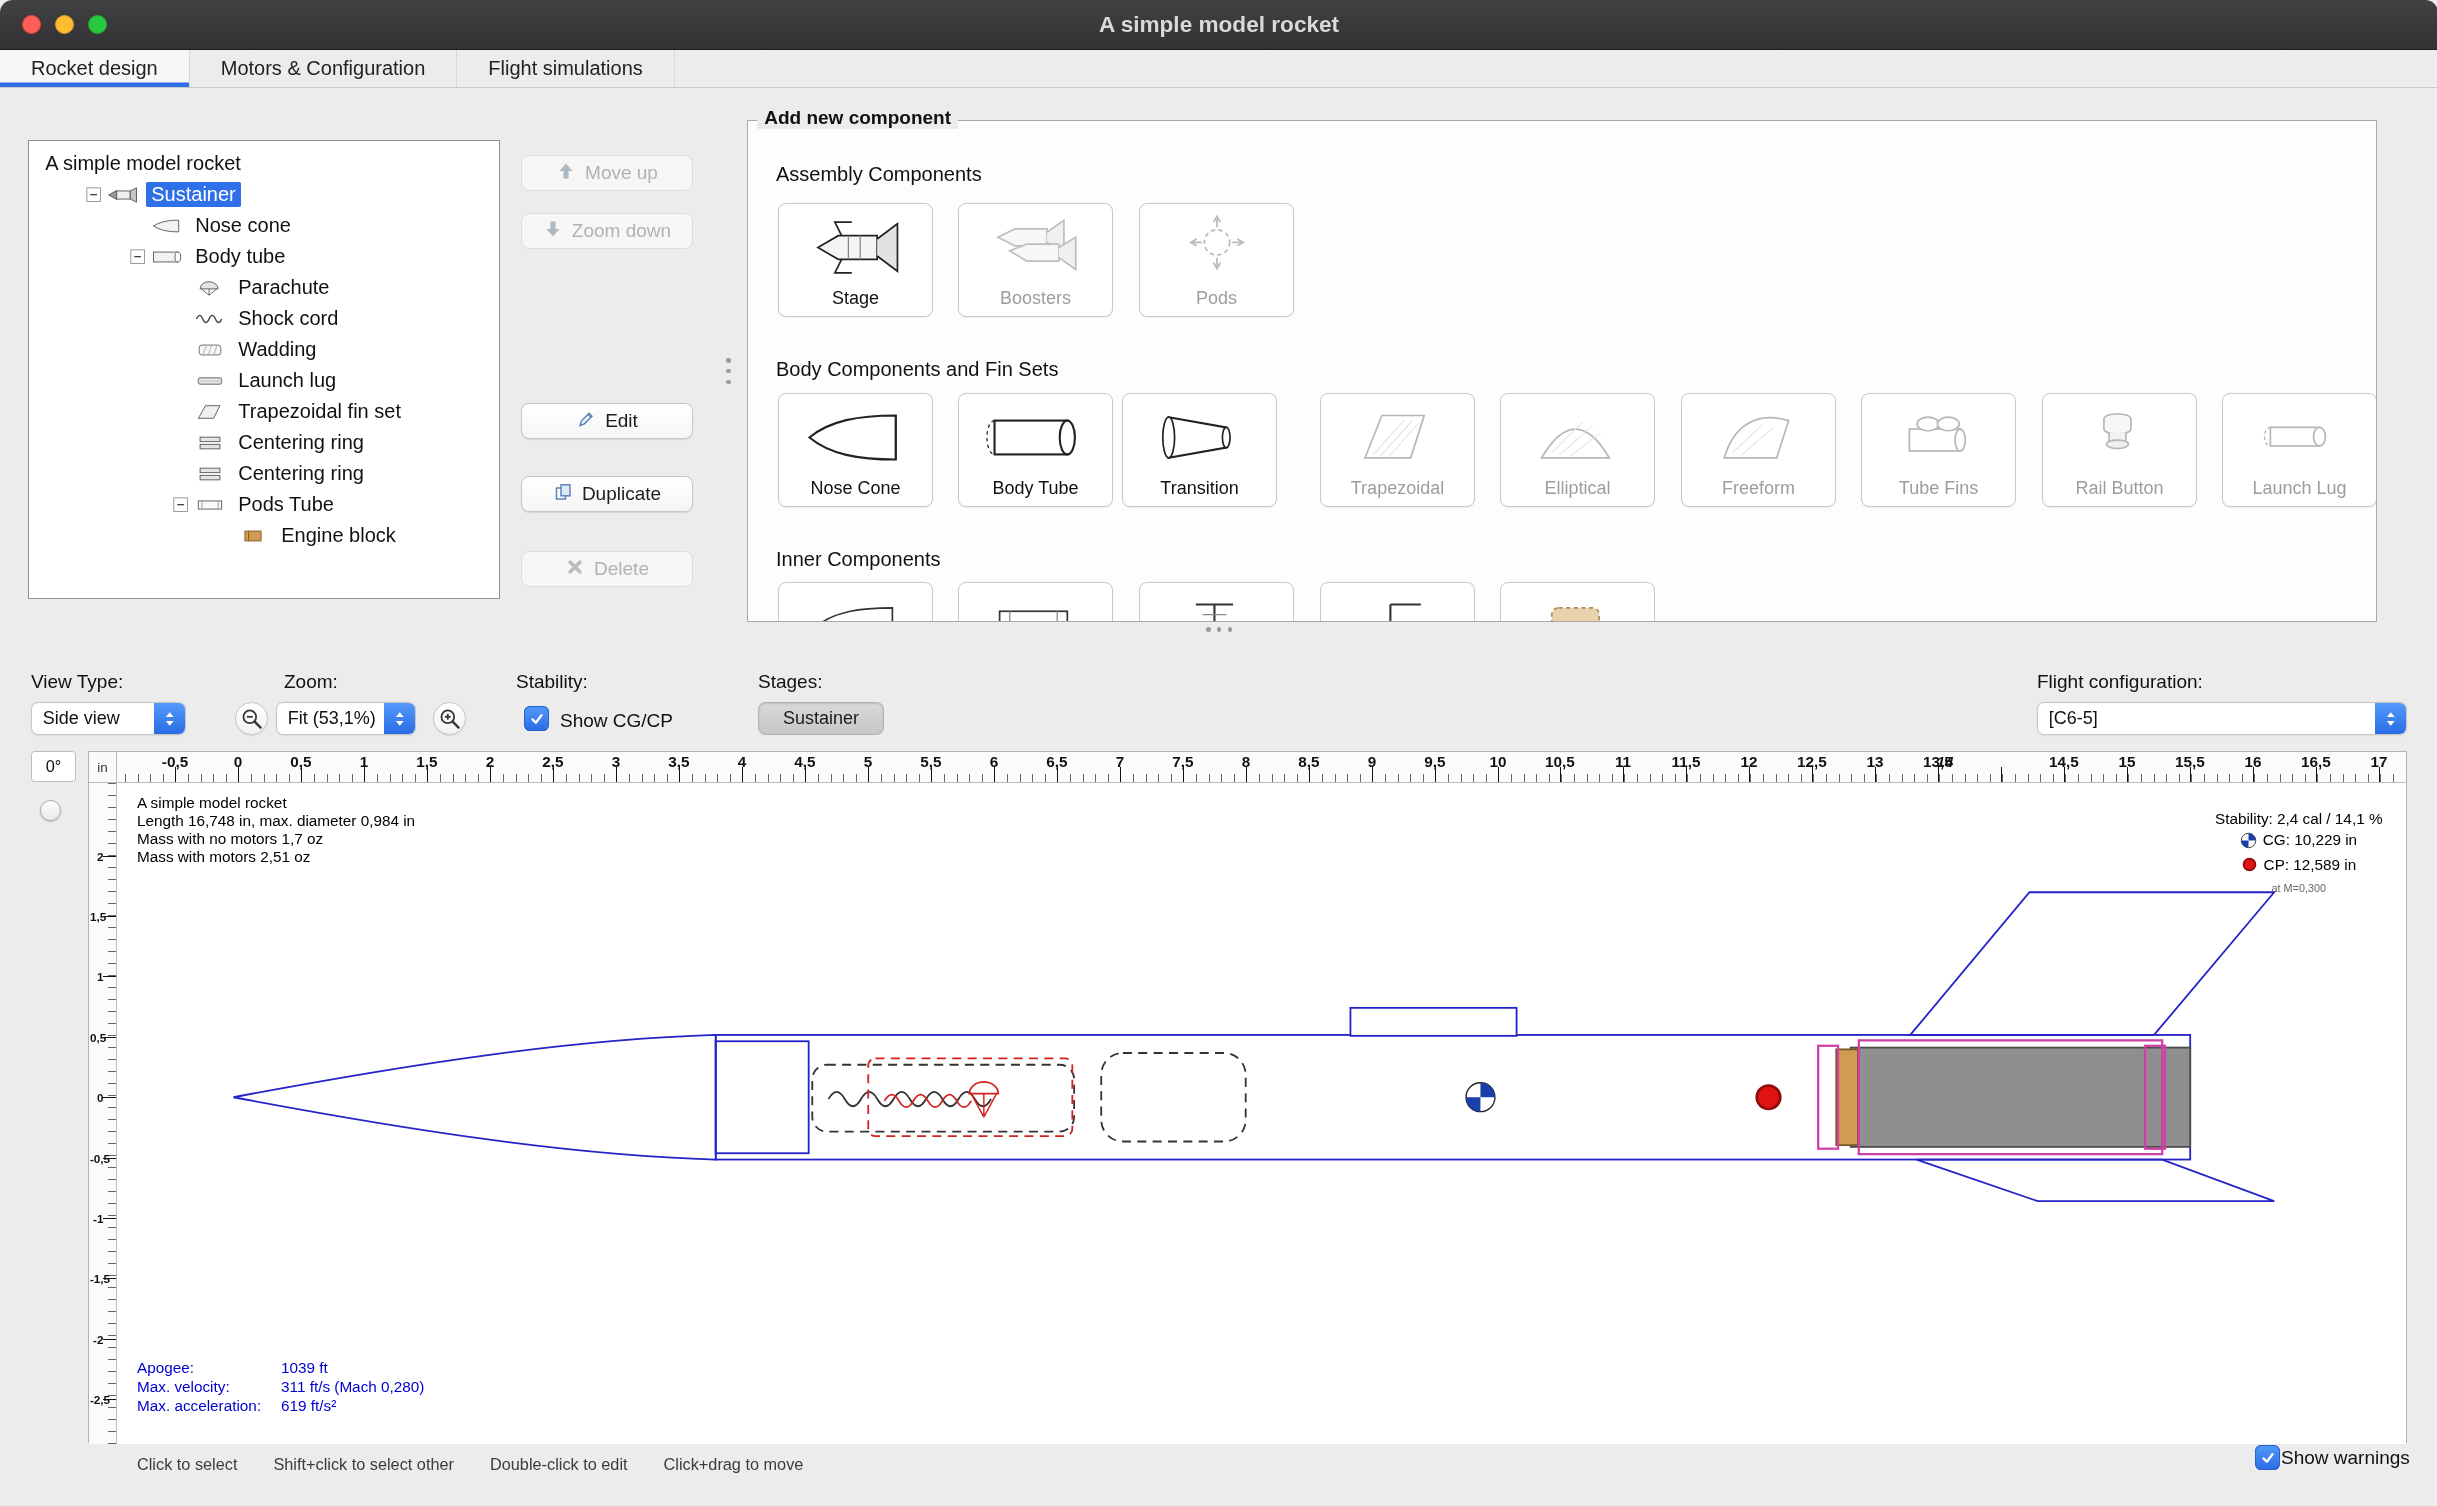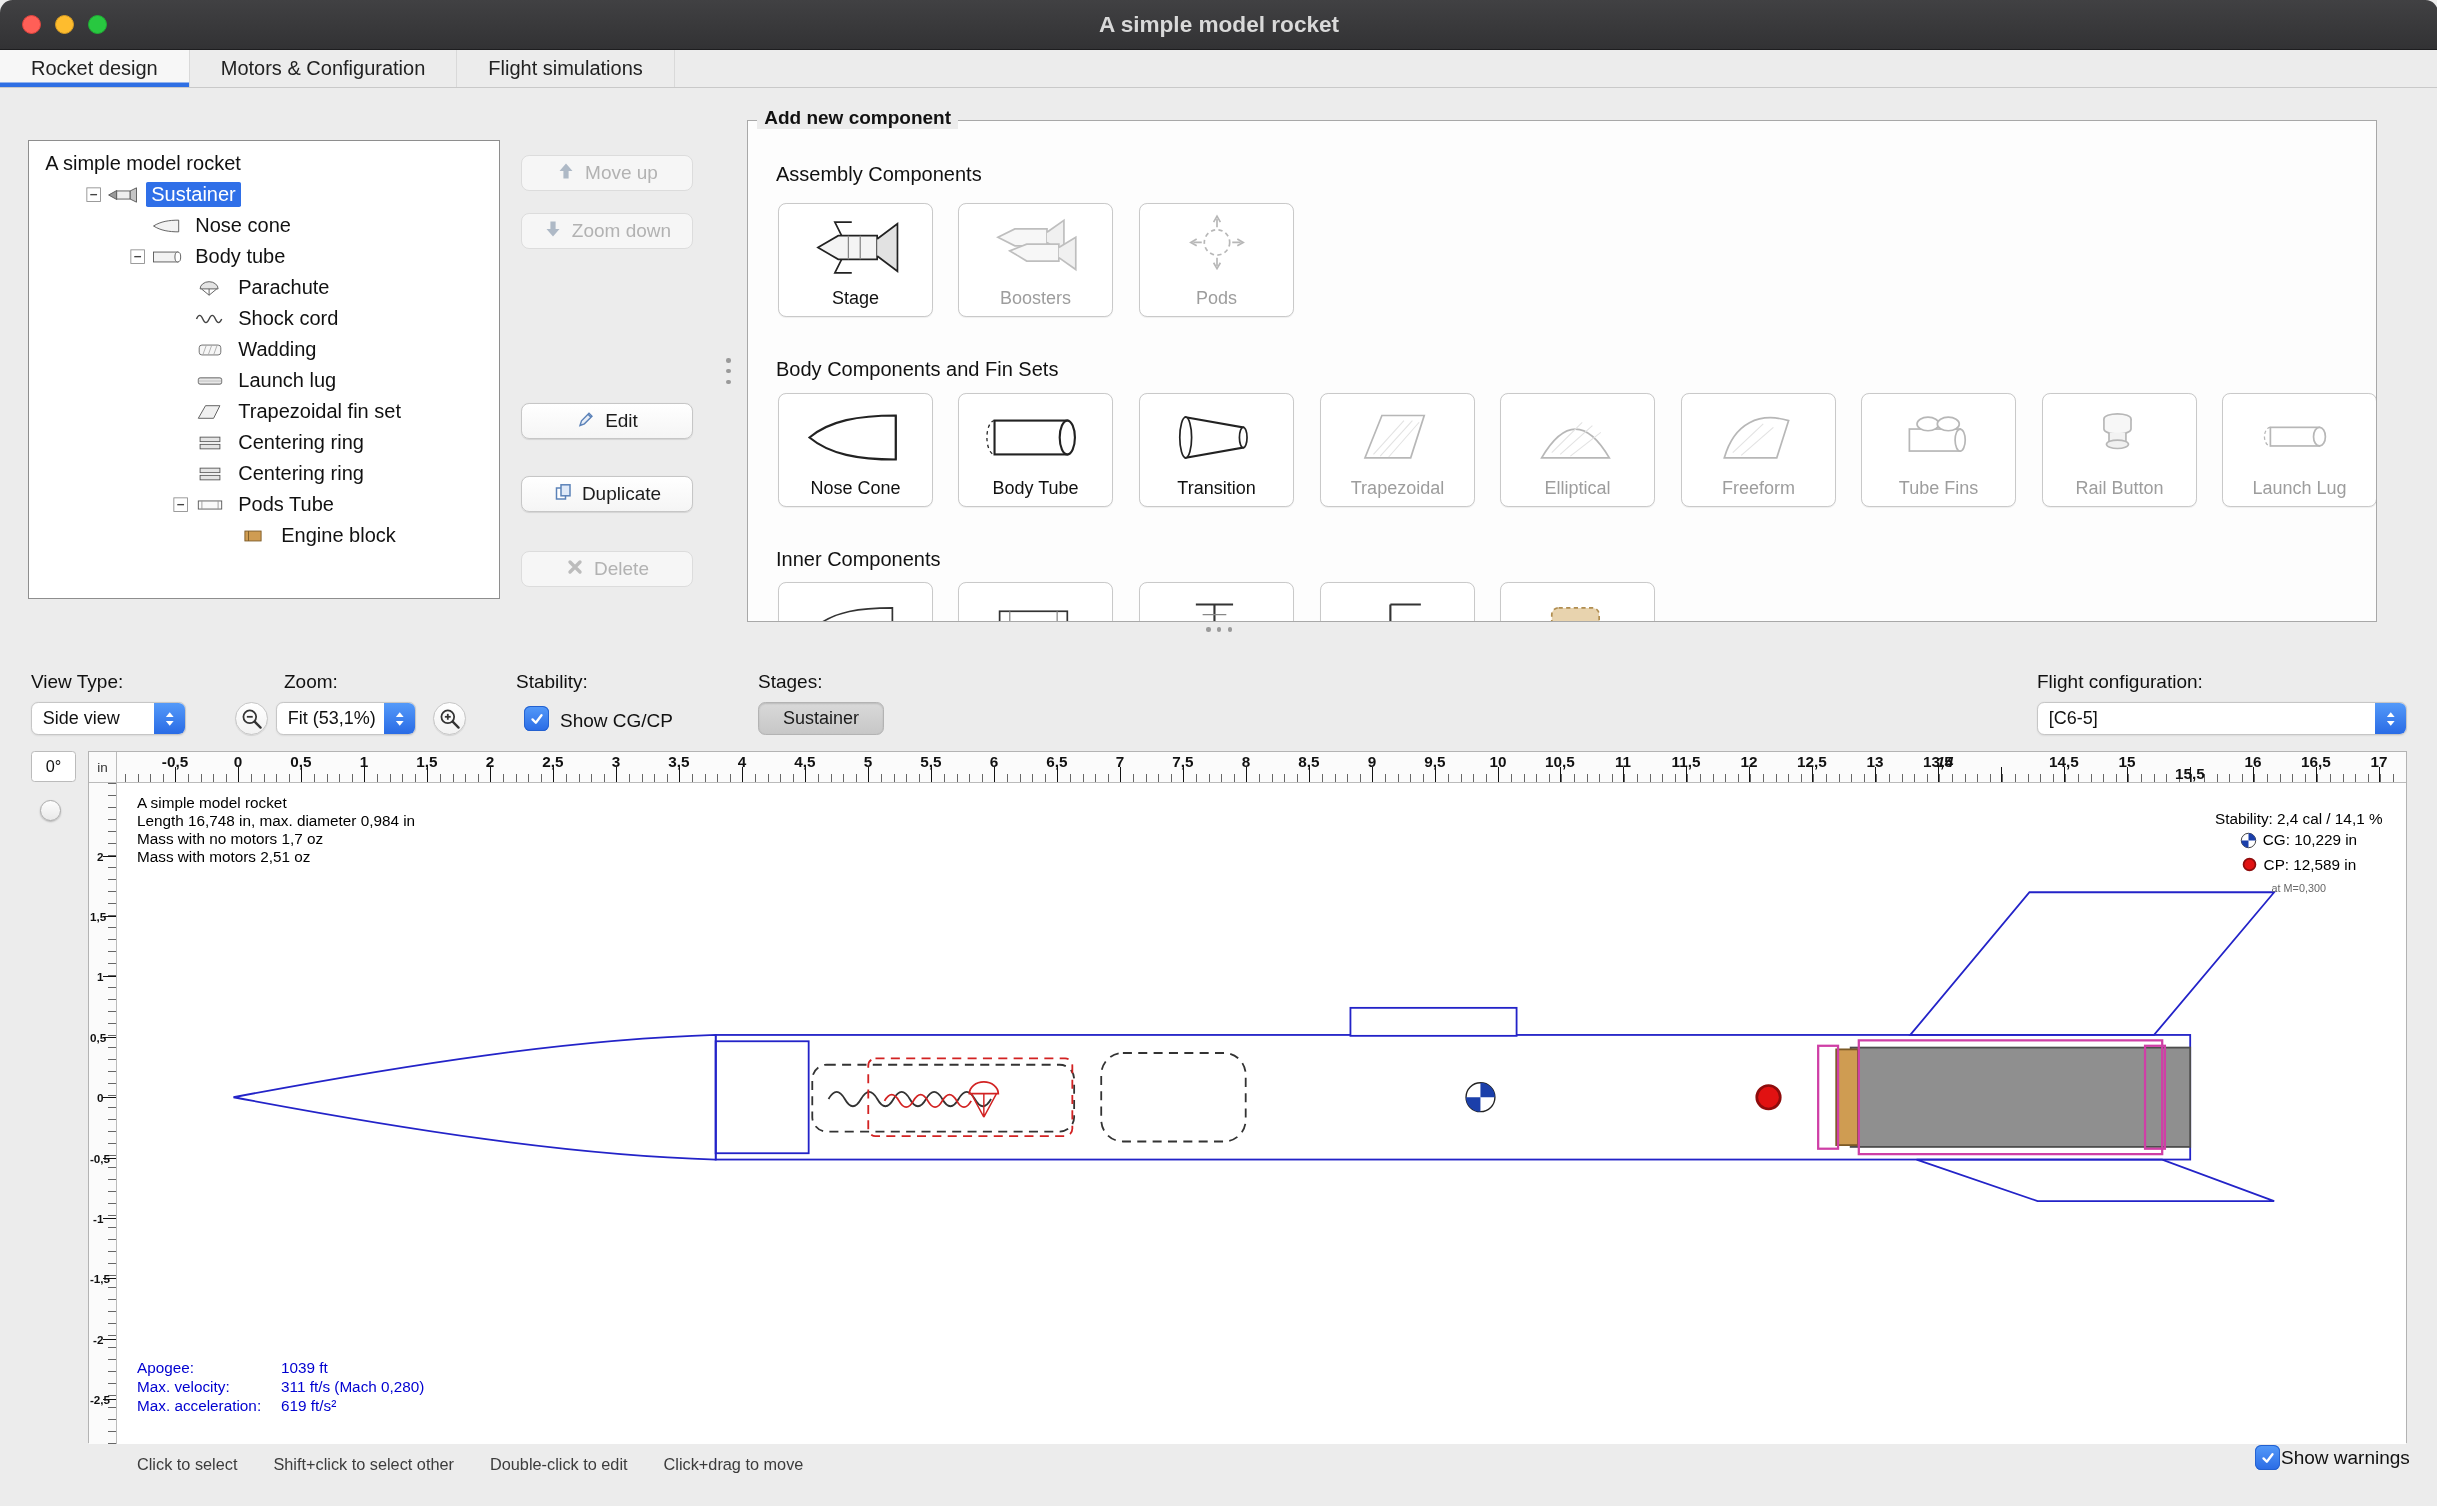--- a/index.html
+++ b/index.html
@@ -363,21 +363,21 @@
       <div class="comp-btn" style="left: 210px; top: 272px;">
         <span class="cicon">
           <svg width="110" height="69" viewBox="0 0 130 80" xmlns="http://www.w3.org/2000/svg">
             <rect x="16" y="20" width="86" height="40" fill="#fff" stroke="#222" stroke-width="2.5"></rect>
             <ellipse cx="102" cy="40" rx="9" ry="20" fill="#fff" stroke="#222" stroke-width="2.5"></ellipse>
             <path d="M16 20 A9 20 0 0 0 16 60" fill="none" stroke="#222" stroke-width="1.5" stroke-dasharray="4 4"></path>
           </svg>
         </span>
         <span class="clabel">Body Tube</span>
       </div>
-      <div class="comp-btn" style="left: 391px; top: 272px; padding-left: 16px;">
+      <div class="comp-btn" style="left: 374px; top: 272px; padding-left: 16px;">
         <span class="cicon">
           <svg width="110" height="69" viewBox="0 0 130 80" xmlns="http://www.w3.org/2000/svg">
             <path d="M28 16 L96 28 L96 52 L28 64 Z" fill="#fff" stroke="#222" stroke-width="2.5"></path>
             <ellipse cx="28" cy="40" rx="7" ry="24" fill="#fff" stroke="#222" stroke-width="2"></ellipse>
             <ellipse cx="96" cy="40" rx="4.5" ry="12" fill="#fff" stroke="#222" stroke-width="2"></ellipse>
           </svg>
         </span>
         <span class="clabel">Transition</span>
       </div>
       <div class="comp-btn disabled" style="left: 572px; top: 272px;">
@@ -610,21 +610,21 @@
         <span class="hlabel" style="left: 1758px;">13</span>
         <div class="hbig" style="left: 1821px;"></div>
         <span class="hlabel" style="left: 1821px;">13,5</span>
         <div class="hbig" style="left: 1884px;"></div>
         <span class="hlabel" style="left: 1828px; font-style: italic;">14</span>
         <div class="hbig" style="left: 1947px;"></div>
         <span class="hlabel" style="left: 1947px;">14,5</span>
         <div class="hbig" style="left: 2010px;"></div>
         <span class="hlabel" style="left: 2010px;">15</span>
         <div class="hbig" style="left: 2073px;"></div>
-        <span class="hlabel" style="left: 2073px; margin-top: 12px;">15,5</span>
+        <span class="hlabel" style="left: 2073px;">15,5</span>
         <div class="hbig" style="left: 2136px;"></div>
         <span class="hlabel" style="left: 2136px;">16</span>
         <div class="hbig" style="left: 2199px;"></div>
         <span class="hlabel" style="left: 2199px;">16,5</span>
         <div class="hbig" style="left: 2262px;"></div>
         <span class="hlabel" style="left: 2262px;">17</span>
       </div>
     <div id="vruler">
         <div class="vbig" style="top: 73px;"></div>
         <span class="vlabel" style="top: 73px;">2</span>

